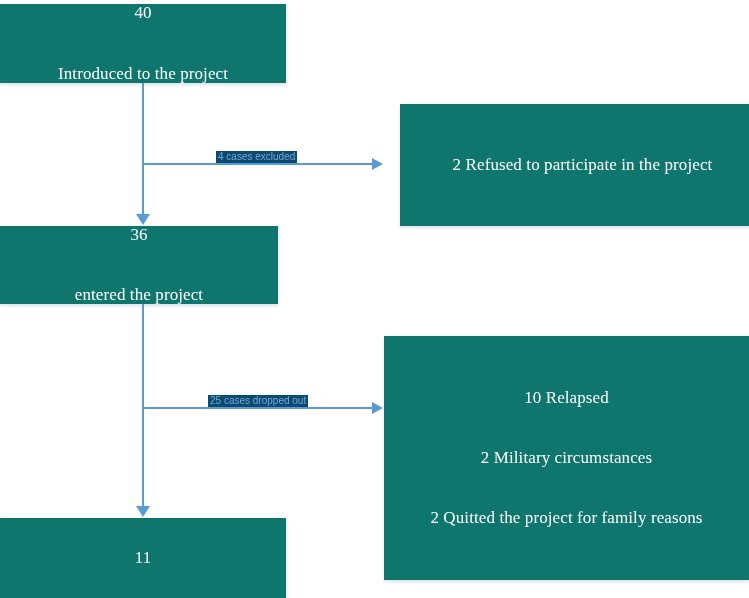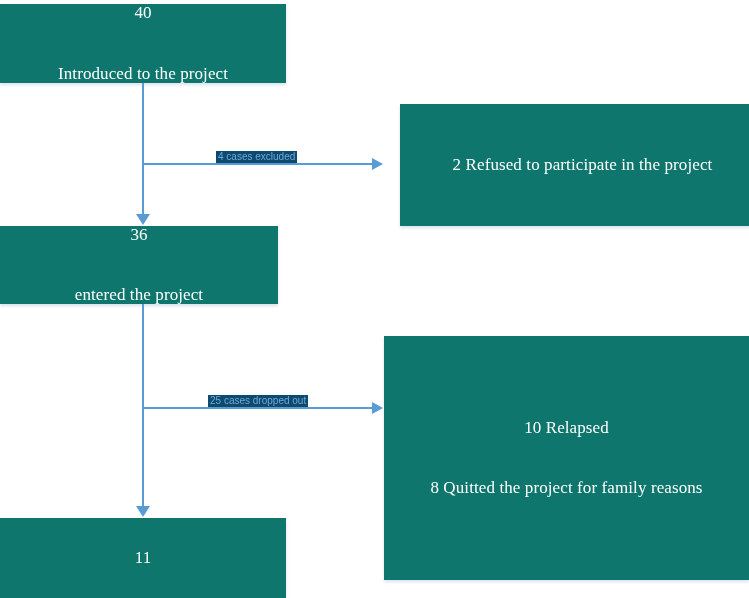--- a/index.html
+++ b/index.html
@@ -119,20 +119,21 @@
 
   <div class="vline" id="v-2"></div>
   <div class="arrow-down" id="a-2"></div>
 
   <div class="hline" id="h-2"></div>
   <div class="arrow-right" id="ar-2"></div>
   <div class="edge-label" id="lbl-2">25 cases dropped out</div>
 
   <div class="box" id="node-dropped">
     <span class="line">10 Relapsed</span>
-    <span class="line">8 Quitted the project for family reasons</span>
+    <span class="line">2 Military circumstances</span>
+    <span class="line">2 Quitted the project for family reasons</span>
   </div>
 
   <div class="box" id="node-participated">
     <span class="line">11</span>
   </div>
 
 </div>
 
 </body></html>

